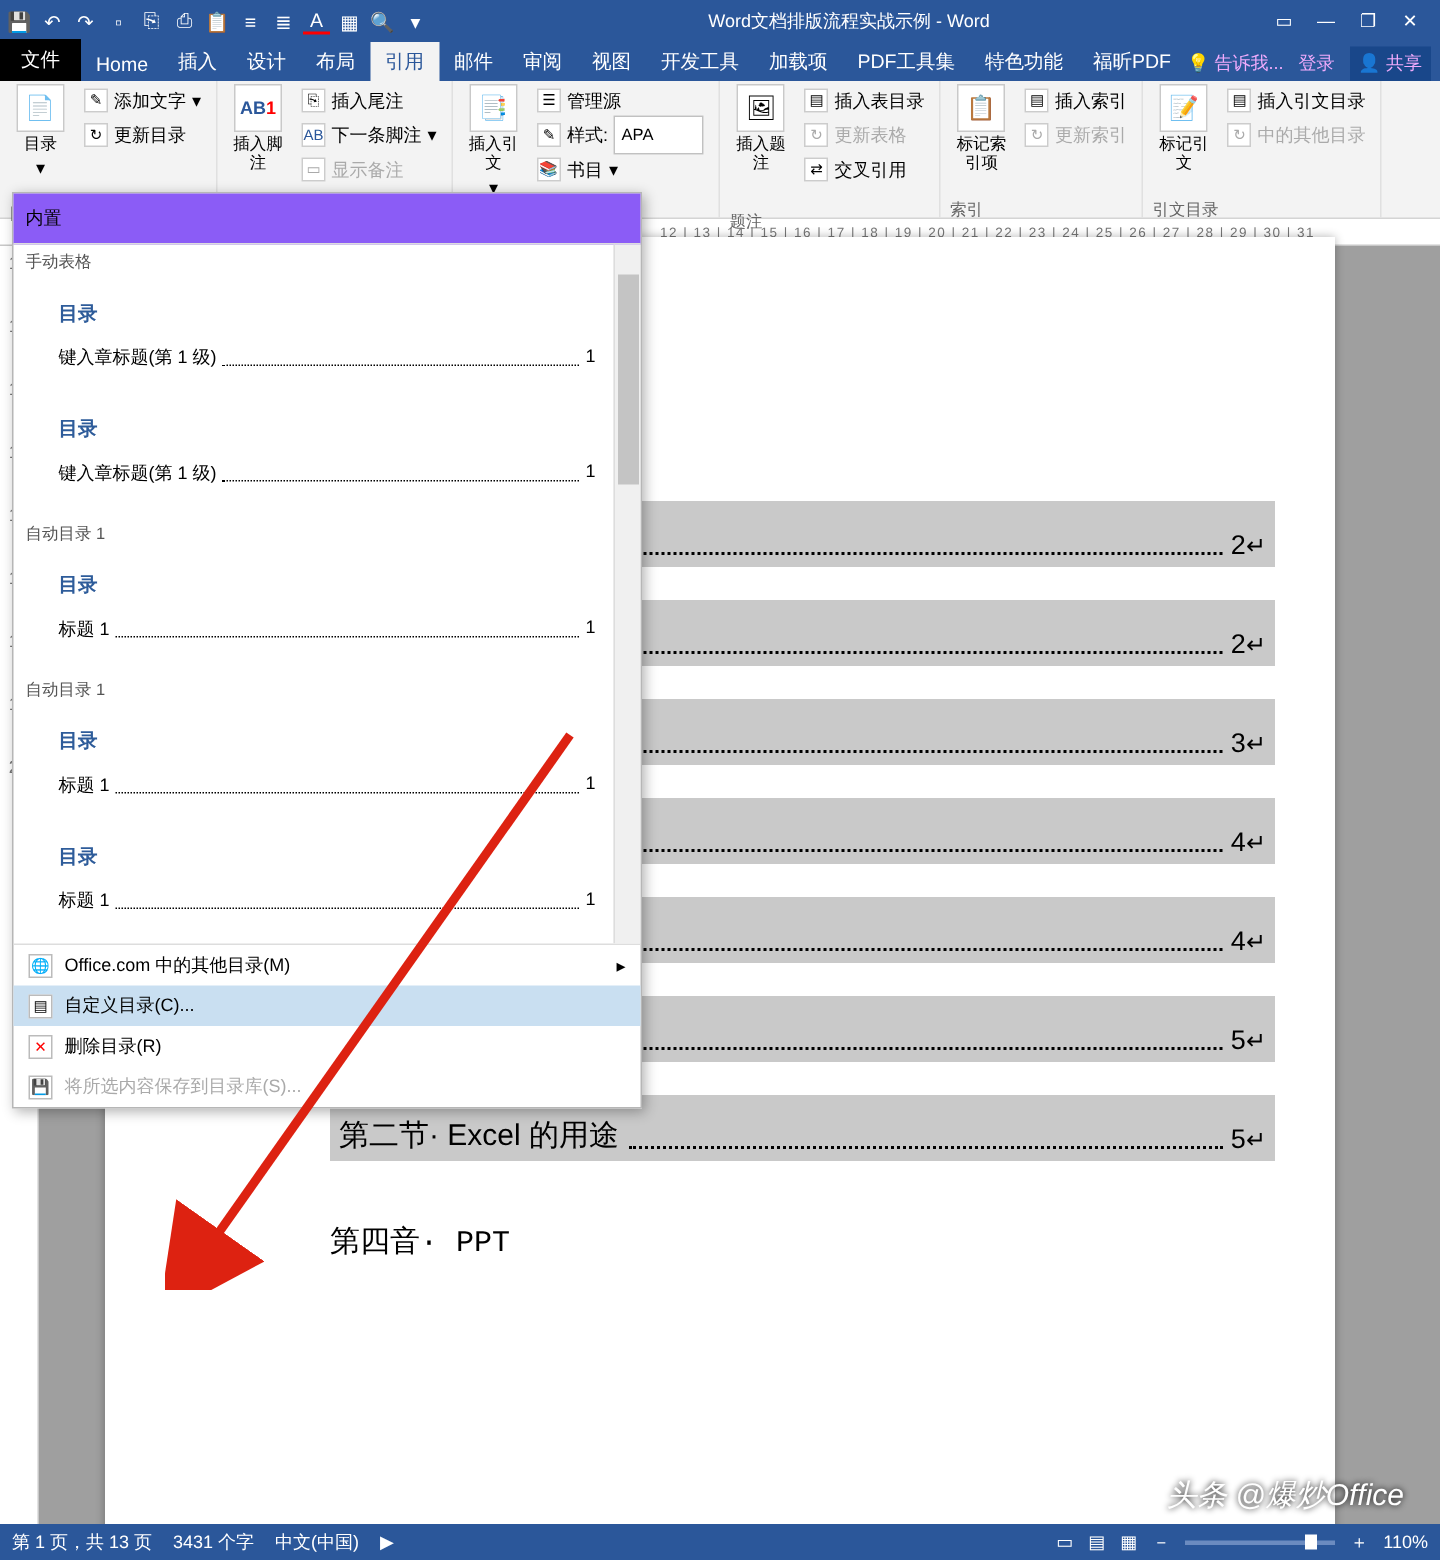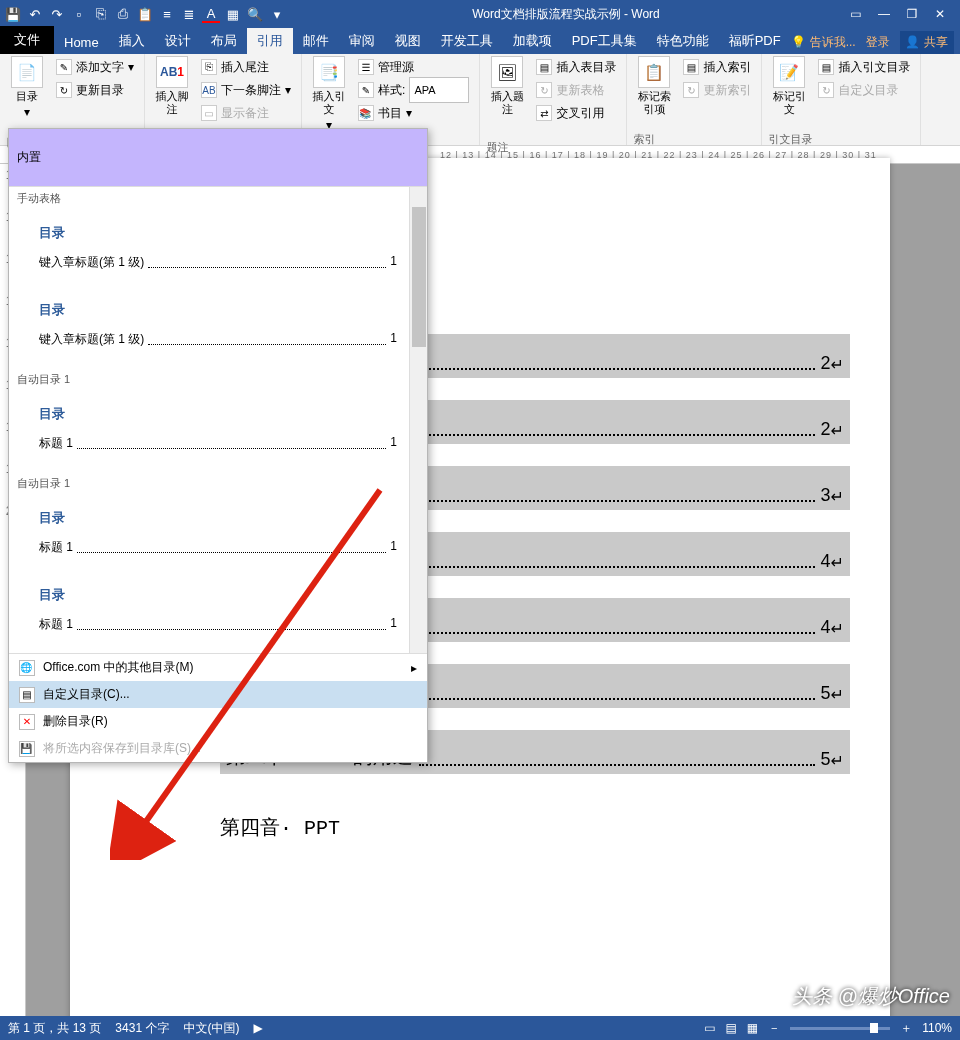--- a/index.html
+++ b/index.html
@@ -7,21 +7,21 @@
 .titlebar{background:#2b579a;height:28px;display:flex;align-items:center;color:#fff;padding:0 4px}
 .qat{display:flex;gap:4px;align-items:center}
 .qat .ico{width:18px;height:18px;display:flex;align-items:center;justify-content:center;color:#fff;font-size:13px}
 .title{flex:1;text-align:center;font-size:12px}
 .winbtns{display:flex;gap:8px;margin-right:6px}
 .winbtns .ico{width:20px;height:20px;display:flex;align-items:center;justify-content:center;color:#fff}
 .tabstrip{background:#2b579a;height:26px;display:flex;align-items:flex-end;color:#fff}
 .tab{padding:4px 10px;cursor:pointer;font-size:13px}
 .tab.file{background:#000000;padding:5px 14px}
 .tab.active{background:#f3f3f3;color:#2b579a}
-.tabstrip .right{margin-left:auto;display:flex;align-items:center;padding-right:6px;gap:10px;font-size:12px;color:#fdba74}
+.tabstrip .right{margin-left:auto;display:flex;align-items:center;padding-right:6px;gap:10px;font-size:12px;color:#f0abfc}
 .ribbon{background:#f3f3f3;height:92px;display:flex;border-bottom:1px solid #d4d4d4}
 .rgroup{border-right:1px solid #e0e0e0;padding:2px 6px 1px;display:flex;flex-direction:column}
 .rgroup .body{display:flex;gap:4px;flex:1;align-items:flex-start}
 .rgroup .label{text-align:left;color:#666;font-size:11px;margin-top:16px}
 .bigbtn{display:flex;flex-direction:column;align-items:center;width:42px;gap:2px}
 .bigbtn .bi{width:32px;height:32px;background:#fff;border:1px solid #c9c9c9;display:flex;align-items:center;justify-content:center;font-size:16px}
 .bigbtn .txt{font-size:11px;text-align:center;line-height:1.2}
 .smbtn{display:flex;align-items:center;gap:4px;height:22px;padding:0 4px}
 .smbtn .si{width:16px;height:16px;background:#fff;border:1px solid #ccc;font-size:10px;display:flex;align-items:center;justify-content:center}
 .stack{display:flex;flex-direction:column;gap:1px}
@@ -30,40 +30,40 @@
 .workarea{position:relative;height:860px;background:#9f9f9f;display:flex}
 .vruler{width:26px;background:#fff;border-right:1px solid #c8c8c8;display:flex;flex-direction:column;align-items:center;color:#777;font-size:9px;padding-top:4px;gap:28px}
 .page{background:#fff;margin:0 auto;width:820px;height:1020px;box-shadow:0 0 6px rgba(0,0,0,.3);position:absolute;left:70px;top:-6px;padding:60px 40px 40px 150px}
 .doc-title{font-size:32px;font-weight:bold;font-family:SimSun,serif;letter-spacing:8px}
 .tocline{background:#c9c9c9;margin-top:22px;height:44px;display:flex;align-items:flex-end;padding:0 6px 4px;font-family:SimSun,serif;font-size:16px}
 .dots{flex:1;border-bottom:2px dotted #000;margin:0 6px 4px;height:1px}
 .tocline .pg{font-size:18px}
 .sect{font-size:20px;font-family:Liberation Mono, monospace;margin-top:40px}
 
 .dd{position:absolute;left:8px;top:128px;width:420px;background:#fff;border:1px solid #b6b6b6;box-shadow:2px 2px 8px rgba(0,0,0,.3);z-index:50}
-.dd .hdr{background:#c4b5fd;padding:20px 8px;font-size:12px;border-bottom:1px solid #ddd}
+.dd .hdr{background:#8b5cf6;padding:8px 8px;font-size:12px;border-bottom:1px solid #ddd}
 .dd .gallery{max-height:660px;overflow:hidden;position:relative}
 .dd .cat{color:#555;font-size:11px;padding:4px 8px}
 .dd .prev{margin:4px 10px 10px;padding:10px 20px}
 .dd .prev .t{color:#2e5c9a;font-weight:bold;font-size:13px}
 .dd .prev .line{margin-top:12px;font-size:12px;display:flex}
 .dd .prev .line .d{flex:1;border-bottom:1px dotted #000;margin:0 4px 3px}
 .dd .menu{border-top:1px solid #ddd}
 .dd .mi{display:flex;align-items:center;gap:8px;padding:5px 10px}
 .dd .mi:hover,.dd .mi.hl{background:#c9dff1}
 .dd .mi .mico{width:16px;height:16px;border:1px solid #bbb;background:#fff;font-size:10px;display:flex;align-items:center;justify-content:center}
 .dd .mi.dis{color:#aaa}
 .dd .sb{position:absolute;right:0;top:0;width:18px;height:100%;background:#f0f0f0;border-left:1px solid #ddd}
 .dd .sb .th{position:absolute;left:2px;top:20px;width:14px;height:140px;background:#c4c4c4}
 .arrow{position:absolute;z-index:60;pointer-events:none}
 .statusbar{position:absolute;bottom:0;left:0;right:0;height:24px;background:#2b579a;color:#fff;display:flex;align-items:center;padding:0 8px;gap:14px;font-size:11px}
 .statusbar .right{margin-left:auto;display:flex;align-items:center;gap:10px}
 .slider{width:100px;height:3px;background:#6b8bc0;position:relative}
 .slider .kn{position:absolute;width:8px;height:10px;background:#fff;top:-4px;left:80px}
-.watermark{position:absolute;right:10px;bottom:30px;font-size:20px;color:#fff;text-shadow:0 0 4px #000;font-style:italic;z-index:100}
+.watermark{position:absolute;right:24px;bottom:30px;font-size:20px;color:#fff;text-shadow:0 0 4px #000;font-style:italic;z-index:100}
 </style>
 </head>
 <body>
 
 <div class="titlebar">
   <div class="qat">
     <span class="ico">💾</span>
     <span class="ico">↶</span>
     <span class="ico">↷</span>
     <span class="ico">▫</span>
@@ -219,21 +219,21 @@
           <div class="bi">📝</div>
           <div class="txt">标记引文</div>
         </div>
       <div class="stack">
         <div class="smbtn">
             <span class="si">▤</span>
             <span>插入引文目录</span>
           </div>
         <div class="smbtn" style="color:#aaa">
             <span class="si">↻</span>
-            <span>自定义目录</span>
+            <span>中的其他目录</span>
           </div>
       </div>
     </div>
     <div class="label">引文目录</div>
   </div>
 </div>
 
 <div class="ruler">12 | 13 | 14 | 15 | 16 | 17 | 18 | 19 | 20 | 21 | 22 | 23 | 24 | 25 | 26 | 27 | 28 | 29 | 30 | 31</div>
 
 <div class="workarea">

